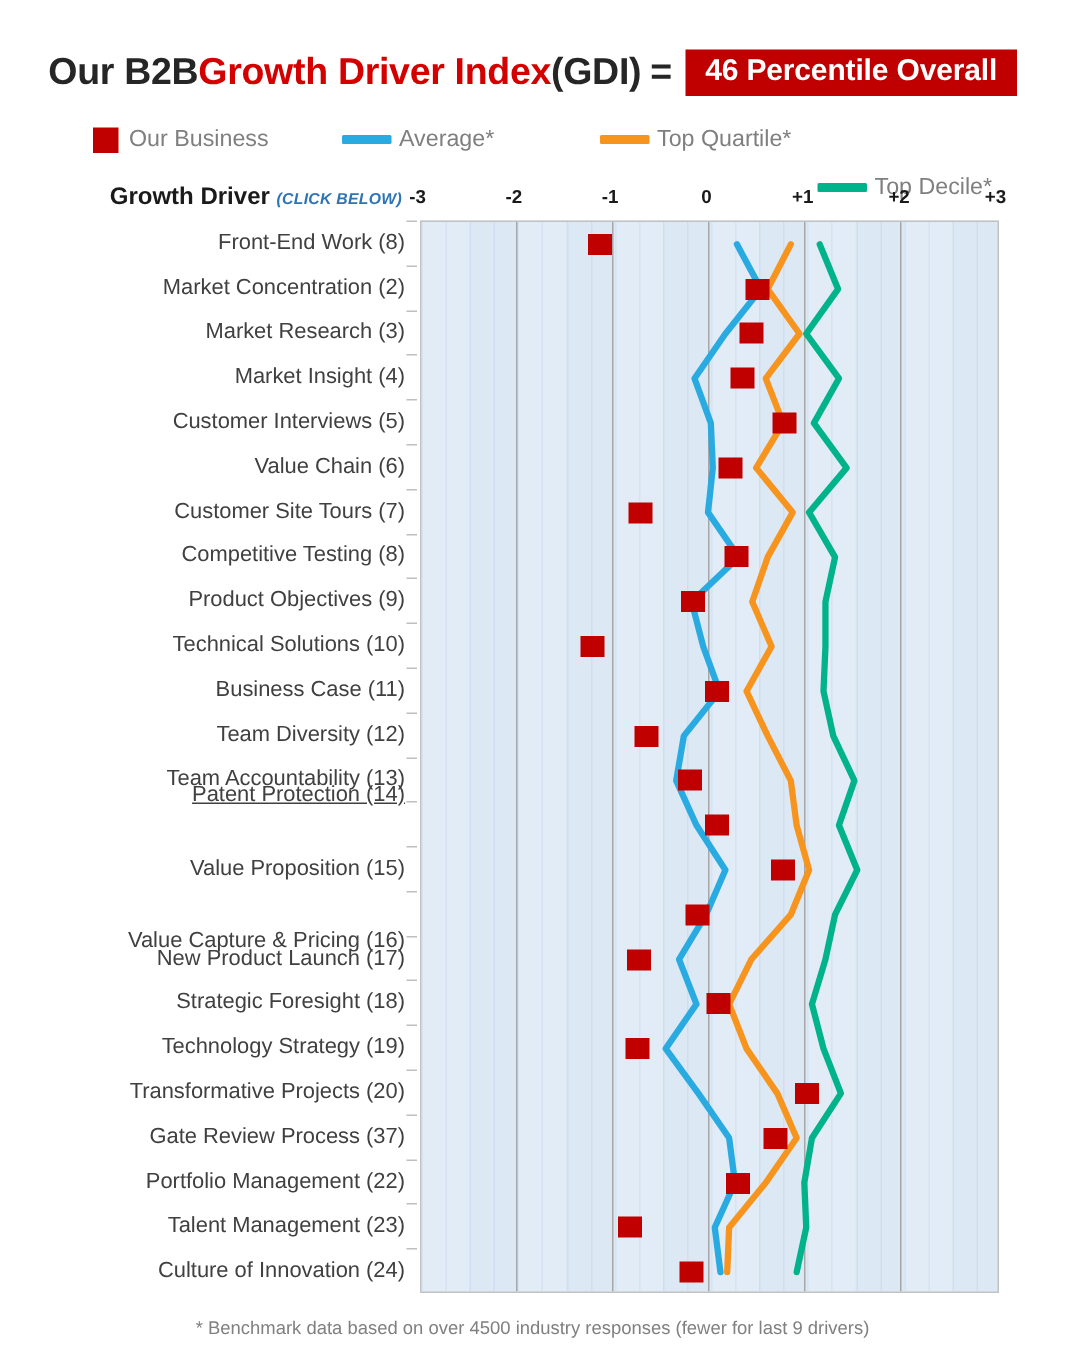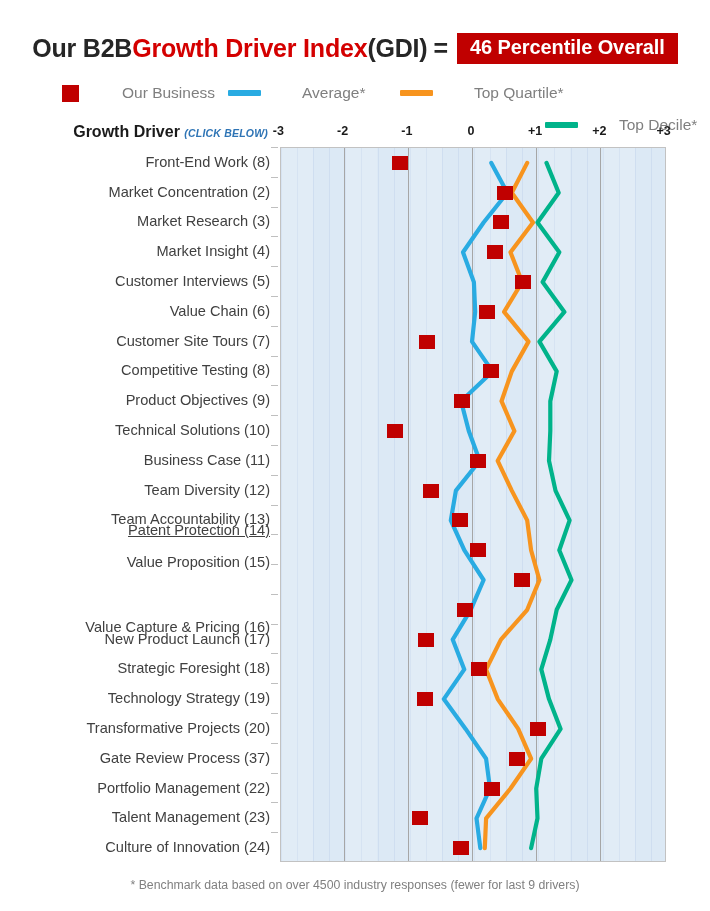--- a/index.html
+++ b/index.html
@@ -27,21 +27,21 @@
     font-size:20px; font-weight:700;
     padding:4px 13px 6px 13px;
     line-height:1.05;
     letter-spacing:-0.1px;
   }
 
   
   #legend{
     position:absolute; left:0; top:80px; width:710px; height:26px;
   }
-  .lg{ position:absolute; display:flex; align-items:center; height:26px;gap:36px; }
+  .lg{ position:absolute; display:flex; align-items:center; height:26px; }
   .lg-label{ font-size:15.5px; color:#7f7f7f; }
   .sw-square{ width:17px; height:17px; background:#c00000; margin-right:7px; }
   .sw-line{ width:33px; height:6px; border-radius:1px; margin-right:5px; }
 
   
   #axis-header{
     position:absolute; left:0; top:122px; width:710px; height:24px;
   }
   #gd-head{
     position:absolute; right:442px; top:1px;
@@ -161,21 +161,21 @@
     <div class="rowlabel" style="top: 283.021px;">Technical Solutions (10)</div>
     <div class="tickmark" style="top: 268.125px;"></div>
     <div class="rowlabel" style="top: 312.812px;">Business Case (11)</div>
     <div class="tickmark" style="top: 297.917px;"></div>
     <div class="rowlabel" style="top: 342.604px;">Team Diversity (12)</div>
     <div class="tickmark" style="top: 327.708px;"></div>
     <div class="rowlabel" style="top: 372.396px;">Team Accountability (13)</div>
     <div class="tickmark" style="top: 357.5px;"></div>
     <div class="rowlabel" style="top: 383px; text-decoration: underline;">Patent Protection (14)</div>
     <div class="tickmark" style="top: 387.292px;"></div>
-    <div class="rowlabel" style="top: 415px;">Value Proposition (15)</div>
+    <div class="rowlabel" style="top: 432px;">Value Proposition (15)</div>
     <div class="tickmark" style="top: 417.083px;"></div>
     <div class="rowlabel" style="top: 480px;">Value Capture &amp; Pricing (16)</div>
     <div class="tickmark" style="top: 446.875px;"></div>
     <div class="rowlabel" style="top: 491.562px;">New Product Launch (17)</div>
     <div class="tickmark" style="top: 476.667px;"></div>
     <div class="rowlabel" style="top: 521.354px;">Strategic Foresight (18)</div>
     <div class="tickmark" style="top: 506.458px;"></div>
     <div class="rowlabel" style="top: 551.146px;">Technology Strategy (19)</div>
     <div class="tickmark" style="top: 536.25px;"></div>
     <div class="rowlabel" style="top: 580.938px;">Transformative Projects (20)</div>

